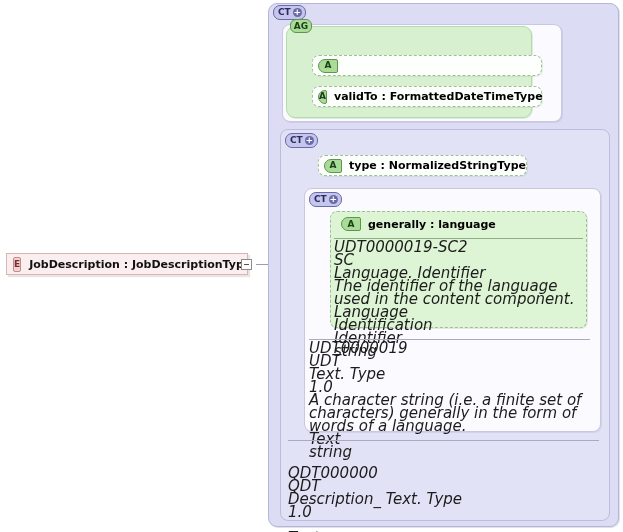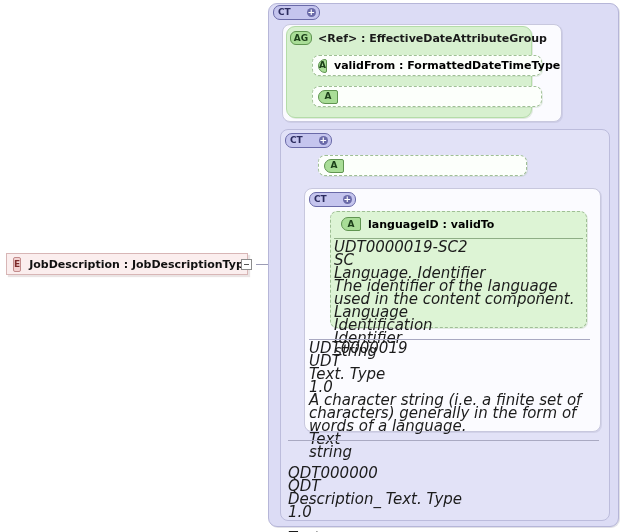--- a/index.html
+++ b/index.html
@@ -73,21 +73,21 @@
   }
   .badge-ct {
     height: 15px;
     padding: 0 3px 0 4px;
     border: 1px solid #6a6aa8;
     border-radius: 7px;
     background: #c5c5ee;
     color: #2b2b5e;
     font-size: 9px;
     letter-spacing: 0px;
-    gap: 16px;
+    gap: 2px;
   }
   .badge-ct .plus {
     display: inline-block;
     width: 9px; height: 9px;
     border-radius: 50%;
     background: #6a6aa8;
     color: #ffffff;
     font-size: 9px;
     line-height: 8px;
     text-align: center;
@@ -236,61 +236,61 @@
     <span class="badge badge-ct">
       <span>CT</span>
         <span class="plus">+</span>
     </span>
   </div>
 
   <div class="panel-white abs" style="left:282px; top:24px; width:280px; height:98px;"></div>
 
   <div class="green-body abs" style="left:286px; top:26px; width:246px; height:92px;"></div>
 
-  <div class="panel-title" style="left:290px; top:31px;">
+  <div class="panel-title" style="left:290px; top:19px;">
     <span class="badge badge-ag">AG</span>
-    <span>&lt;Ref&gt;    : EffectiveDateAttributeGroup</span>
   </div>
 
   <div class="attr-row abs" style="left:312px; top:55px; width:230px; height:21px;">
     <span class="badge badge-a">A</span>
-    <span>validFrom : FormattedDateTimeType</span>
   </div>
 
   <div class="attr-row abs" style="left:312px; top:86px; width:230px; height:21px;">
     <span class="badge badge-a">A</span>
+    <span>validTo  : FormattedDateTimeType</span>
   </div>
 
   <div class="panel-inner abs" style="left:280px; top:129px; width:330px; height:392px;"></div>
 
   <div class="panel-title" style="left:285px; top:133px;">
     <span class="badge badge-ct">
       <span>CT</span>
         <span class="plus">+</span>
     </span>
   </div>
 
   <div class="attr-row abs" style="left:318px; top:155px; width:209px; height:21px;">
     <span class="badge badge-a">A</span>
+    <span>type     : NormalizedStringType</span>
   </div>
 
   <div class="panel-white abs" style="left:304px; top:188px; width:297px; height:244px;"></div>
 
   <div class="panel-title" style="left:309px; top:192px;">
     <span class="badge badge-ct">
       <span>CT</span>
         <span class="plus">+</span>
     </span>
   </div>
 
   <div class="green-doc abs" style="left:330px; top:211px; width:257px; height:117px;"></div>
 
   <div class="attr-row plain abs" style="left:336px; top:214px; width:200px; height:20px;">
     <span class="badge badge-a">A</span>
-    <span>languageID : validTo</span>
+    <span>generally : language</span>
   </div>
 
   <div class="rule rule-green abs" style="left:334px; top:238px; width:249px;"></div>
 
   <div class="doc" style="left:334px; top:241px; width:252px;">UDT0000019-SC2
 SC
 Language. Identifier
 The identifier of the language used in the content component.
 Language
 Identification

